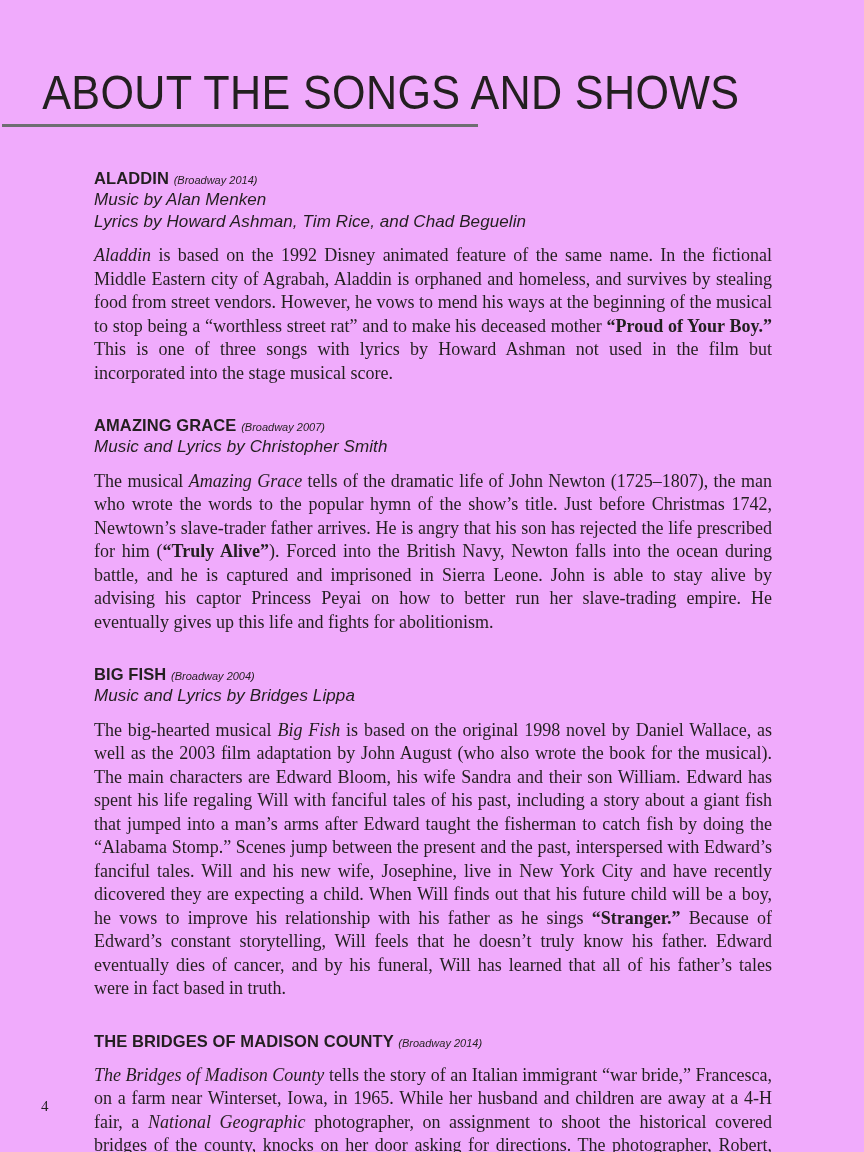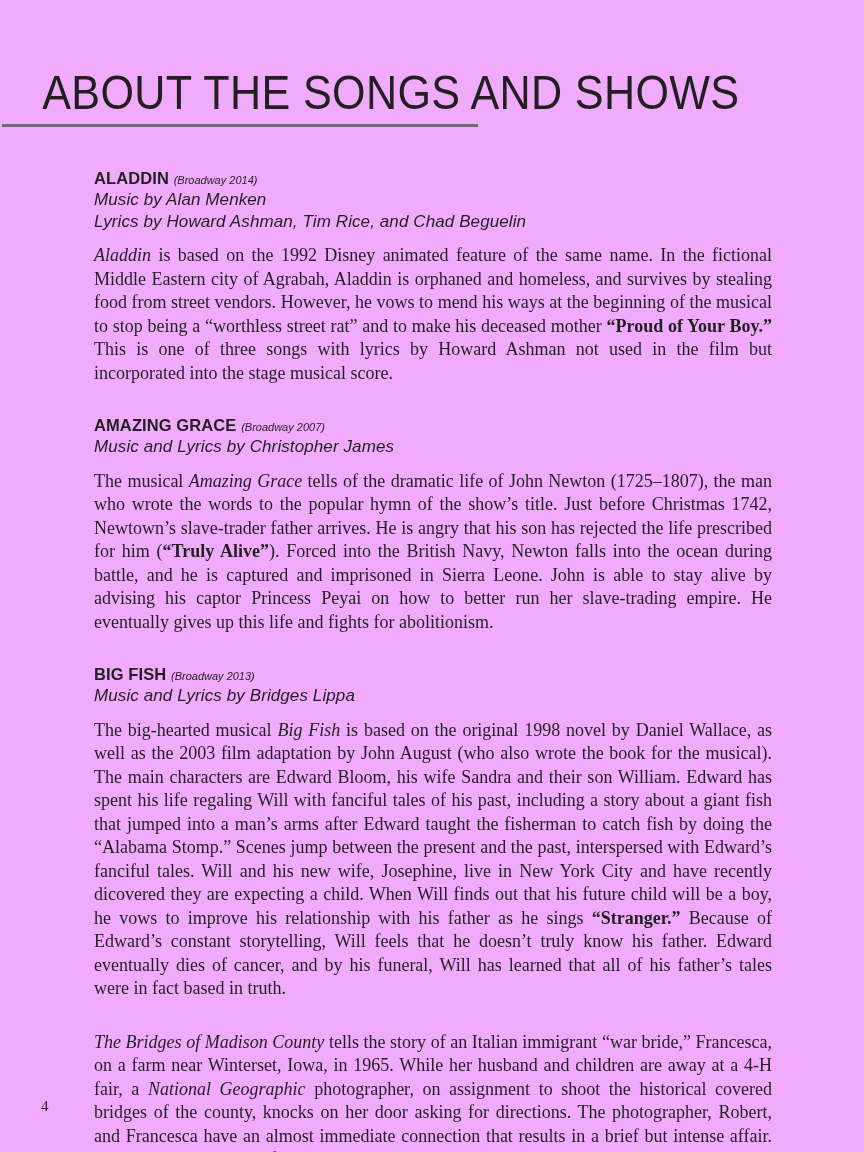--- a/index.html
+++ b/index.html
@@ -128,28 +128,29 @@
 
   <div class="content">
       <div class="section">
         <h2 class="show-heading"><span class="show-name">ALADDIN</span> <span class="show-run">(Broadway 2014)</span></h2>
         <p class="credit">Music by Alan Menken</p>
         <p class="credit">Lyrics by Howard Ashman, Tim Rice, and Chad Beguelin</p>
         <p class="body-copy"><em>Aladdin</em> is based on the 1992 Disney animated feature of the same name. In the fictional Middle Eastern city of Agrabah, Aladdin is orphaned and homeless, and survives by stealing food from street vendors. However, he vows to mend his ways at the beginning of the musical to stop being a “worthless street rat” and to make his deceased mother <strong>“Proud of Your Boy.”</strong> This is one of three songs with lyrics by Howard Ashman not used in the film but incorporated into the stage musical score.</p>
       </div>
       <div class="section">
         <h2 class="show-heading"><span class="show-name">AMAZING GRACE</span> <span class="show-run">(Broadway 2007)</span></h2>
-        <p class="credit">Music and Lyrics by Christopher James</p>
+        <p class="credit">Music and Lyrics by Christopher Smith</p>
         <p class="body-copy">The musical <em>Amazing Grace</em> tells of the dramatic life of John Newton (1725–1807), the man who wrote the words to the popular hymn of the show’s title. Just before Christmas 1742, Newtown’s slave-trader father arrives. He is angry that his son has rejected the life prescribed for him (<strong>“Truly Alive”</strong>). Forced into the British Navy, Newton falls into the ocean during battle, and he is captured and imprisoned in Sierra Leone. John is able to stay alive by advising his captor Princess Peyai on how to better run her slave-trading empire. He eventually gives up this life and fights for abolitionism.</p>
       </div>
       <div class="section">
-        <h2 class="show-heading"><span class="show-name">BIG FISH</span> <span class="show-run">(Broadway 2013)</span></h2>
+        <h2 class="show-heading"><span class="show-name">BIG FISH</span> <span class="show-run">(Broadway 2004)</span></h2>
         <p class="credit">Music and Lyrics by Bridges Lippa</p>
         <p class="body-copy">The big-hearted musical <em>Big Fish</em> is based on the original 1998 novel by Daniel Wallace, as well as the 2003 film adaptation by John August (who also wrote the book for the musical). The main characters are Edward Bloom, his wife Sandra and their son William. Edward has spent his life regaling Will with fanciful tales of his past, including a story about a giant fish that jumped into a man’s arms after Edward taught the fisherman to catch fish by doing the “Alabama Stomp.” Scenes jump between the present and the past, interspersed with Edward’s fanciful tales. Will and his new wife, Josephine, live in New York City and have recently dicovered they are expecting a child. When Will finds out that his future child will be a boy, he vows to improve his relationship with his father as he sings <strong>“Stranger.”</strong> Because of Edward’s constant storytelling, Will feels that he doesn’t truly know his father. Edward eventually dies of cancer, and by his funeral, Will has learned that all of his father’s tales were in fact based in truth.</p>
       </div>
       <div class="section">
+        <h2 class="show-heading"><span class="show-name">THE BRIDGES OF MADISON COUNTY</span> <span class="show-run">(Broadway 2014)</span></h2>
         <p class="body-copy"><em>The Bridges of Madison County</em> tells the story of an Italian immigrant “war bride,” Francesca, on a farm near Winterset, Iowa, in 1965. While her husband and children are away at a 4-H fair, a <em>National Geographic</em> photographer, on assignment to shoot the historical covered bridges of the county, knocks on her door asking for directions. The photographer, Robert, and Francesca have an almost immediate connection that results in a brief but intense affair. Francesca and Robert fall deeply in love. Many years pass. Francesca’s husband dies. Francesca was never again in contact with Robert, who waited for her call his entire life. He has retired from working due to an illness. He arranges for a letter to Francesca to be sent to her after his death with a picture he took of her on the bridge. He sings <strong>“It All Fades Away”</strong> as an older man near the end of his life. The musical is based on the 1993 novel of the same name by Robert James Waller. A film version was released in 1995, starring Meryl Streep and Clint Eastwood.</p>
       </div>
     </div>
 
   <div class="page-number">4</div>
 
 </div>
 
 </body></html>

